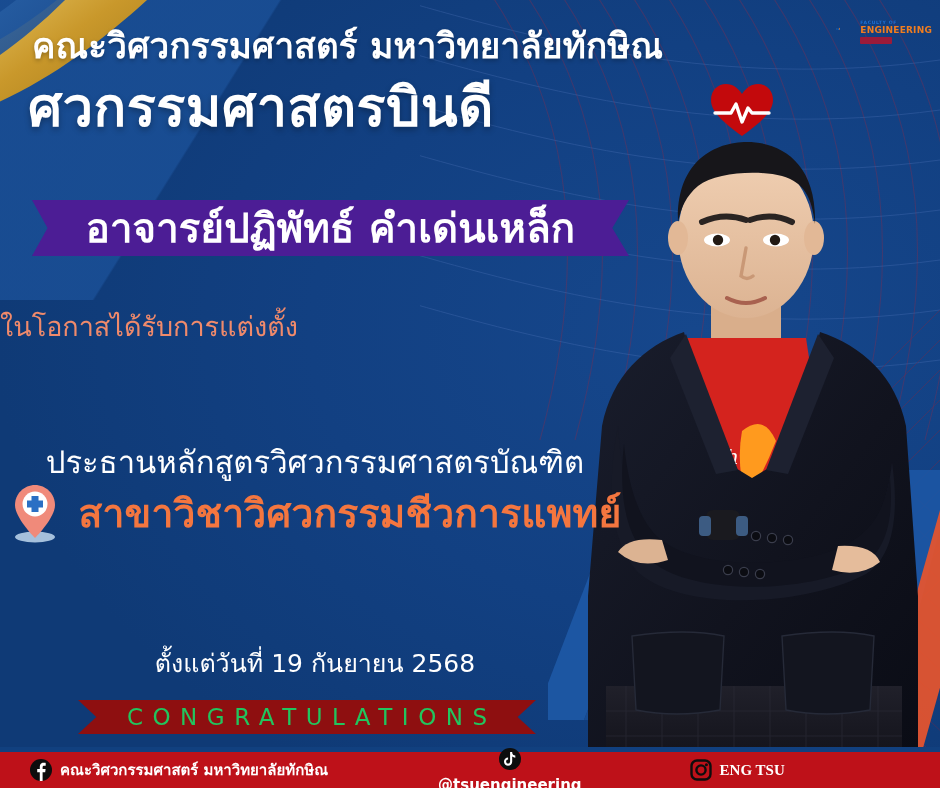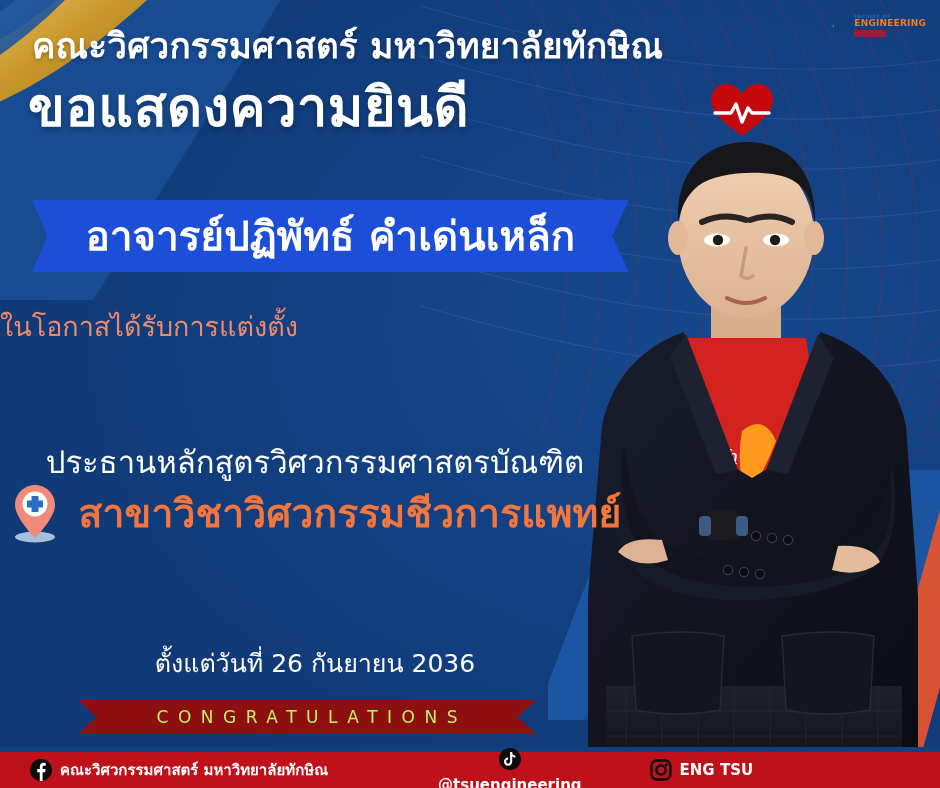--- a/index.html
+++ b/index.html
@@ -76,43 +76,43 @@
   }
   .heart-icon {
     position: absolute;
     left: 709px; top: 82px;
     width: 66px; height: 56px;
   }
 
   
   .tsu-logo {
     position: absolute;
-    right: 14px; top: 8px;
+    right: 8px; top: 8px;
     width: 96px; height: 36px;
     display: flex;
-    align-items: center;
+    align-items: flex-end;
     gap: 20px;
   }
   .tsu-mark { position: relative; width: 52px; height: 30px; }
   .tsu-txt {
     font-size: 9.5px;
     font-weight: 700;
     line-height: 1.02;
     letter-spacing: .2px;
   }
   .tsu-txt .t1 { color: #1b6fd4; font-size: 4.6px; display: block; letter-spacing: .6px; }
   .tsu-txt .t2 { color: #f07d1f; display: block; font-size: 9px; }
   .tsu-txt .t3 { display: block; width: 32px; height: 7px; background: #9b1b3a; margin-top: 2px; border-radius: 1px; }
 
   
   .name-banner {
     position: absolute;
     left: 32px; top: 200px;
-    width: 597px; height: 72px;
-    background: #1d4ed8;
+    width: 597px; height: 56px;
+    background: #4c1d95;
     clip-path: polygon(0 0, 100% 0, 97.2% 50%, 100% 100%, 0 100%, 2.6% 50%);
     display: flex;
     align-items: center;
     justify-content: center;
     box-shadow: 0 4px 10px rgba(0,0,0,.28);
   }
   .name-banner-text {
     font-size: 40px;
     font-weight: 700;
     color: #ffffff;
@@ -178,22 +178,22 @@
     position: absolute;
     left: 78px; top: 700px;
     width: 458px; height: 34px;
     background: #8E0F10;
     clip-path: polygon(0 0, 100% 0, 96% 50%, 100% 100%, 0 100%, 4% 50%);
     display: flex;
     align-items: center;
     justify-content: center;
   }
   .congrats-text {
-    color: #bef264;
-    font-size: 17px;
+    color: #22c55e;
+    font-size: 23px;
     font-weight: 400;
     letter-spacing: 9.5px;
     text-indent: 9.5px;
     white-space: nowrap;
   }
 
   
   .footer-divider {
     position: absolute;
     left: 0; bottom: 36px;
@@ -212,21 +212,21 @@
     display: flex;
     align-items: center;
     gap: 8px;
     color: #ffffff;
     font-size: 15px;
     font-weight: 700;
     white-space: nowrap;
   }
   .social.fb { margin-left: 30px; }
   .social.tt { margin-left: 110px; flex-direction: column; }
-  .social.ig { margin-left: 68px; }
+  .social.ig { margin-left: 108px; font-family: Liberation Serif, serif; }
   .social-label { line-height: 1; }
   .si { width: 22px; height: 22px; flex: 0 0 auto; }
 
   
   .person {
     position: absolute;
     left: 566px; top: 126px;
     width: 374px; height: 627px;
     pointer-events: none;
   }
@@ -401,21 +401,21 @@
       <circle cx="162" cy="444" r="4.6"></circle>
         <circle cx="178" cy="446" r="4.6"></circle>
         <circle cx="194" cy="448" r="4.6"></circle>
     </g>
 
     <path d="M66,510 q54,-8 92,0 l-4,74 q-44,8 -84,0 Z" fill="#13151f" stroke="#262a38" stroke-width="1.4"></path>
     <path d="M216,510 q54,-8 92,0 l-4,74 q-44,8 -84,0 Z" fill="#13151f" stroke="#262a38" stroke-width="1.4"></path>
   </svg>
 
   <div class="head-line1">คณะวิศวกรรมศาสตร์ มหาวิทยาลัยทักษิณ</div>
-  <div class="head-line2">ขอแสดงความยินดี</div>
+  <div class="head-line2">ศวกรรมศาสตรบินดี</div>
 
   <svg class="heart-icon" viewBox="0 0 66 56">
     <path d="M33,54 C14,40 2,30 2,18 C2,8 9,2 17,2 C24,2 29,6 33,12 C37,6 42,2 49,2 C57,2 64,8 64,18 C64,30 52,40 33,54 Z" fill="#C3090C"></path>
     <path d="M6,31 L22,31 L27,22 L33,40 L39,26 L43,31 L60,31" stroke="#ffffff" stroke-width="3.4" fill="none" stroke-linejoin="round" stroke-linecap="round"></path>
   </svg>
 
   <div class="tsu-logo">
     <svg class="tsu-mark" viewBox="0 0 52 30">
       <path d="M1,8 L19,8 L19,13 L13.5,13 L13.5,25 L7,25 L7,13 L1,13 Z" fill="#1B75D0"></path>
       <path d="M31,8 q-10,0 -10,5 q0,4 6,4.6 q4,.5 4,2 q0,1.8 -5,1.8 L20,21.4 L20,25.6 q4,.6 8,.6 q10,0 10,-5.6 q0,-4 -6,-4.8 q-4,-.5 -4,-1.8 q0,-1.6 5,-1.6 L38,12.4 L38,8.4 Q35,8 31,8 Z" fill="#1B75D0"></path>
@@ -441,21 +441,21 @@
   <div class="dept-row">
     <svg class="pin-icon" viewBox="0 0 50 62">
       <ellipse cx="25" cy="55" rx="20" ry="5.4" fill="#BFD8EF" opacity="0.85"></ellipse>
       <path d="M25,3 C14,3 5,12 5,23 C5,36 25,56 25,56 C25,56 45,36 45,23 C45,12 36,3 25,3 Z" fill="#F08A7A"></path>
       <circle cx="25" cy="22" r="12.5" fill="#ffffff"></circle>
       <path d="M21.5,14 h7 v4.5 h4.5 v7 h-4.5 v4.5 h-7 v-4.5 h-4.5 v-7 h4.5 Z" fill="#2B6FC4"></path>
     </svg>
     <span class="dept-text">สาขาวิชาวิศวกรรมชีวการแพทย์</span>
   </div>
 
-  <div class="date-text">ตั้งแต่วันที่ 26 กันยายน 2036</div>
+  <div class="date-text">ตั้งแต่วันที่ 19 กันยายน 2568</div>
 
   <div class="congrats-ribbon">
     <span class="congrats-text">CONGRATULATIONS</span>
   </div>
 
   <div class="footer-divider"></div>
   <div class="footer-bar">
 
     <div class="social fb">
       <svg class="si" viewBox="0 0 22 22">

